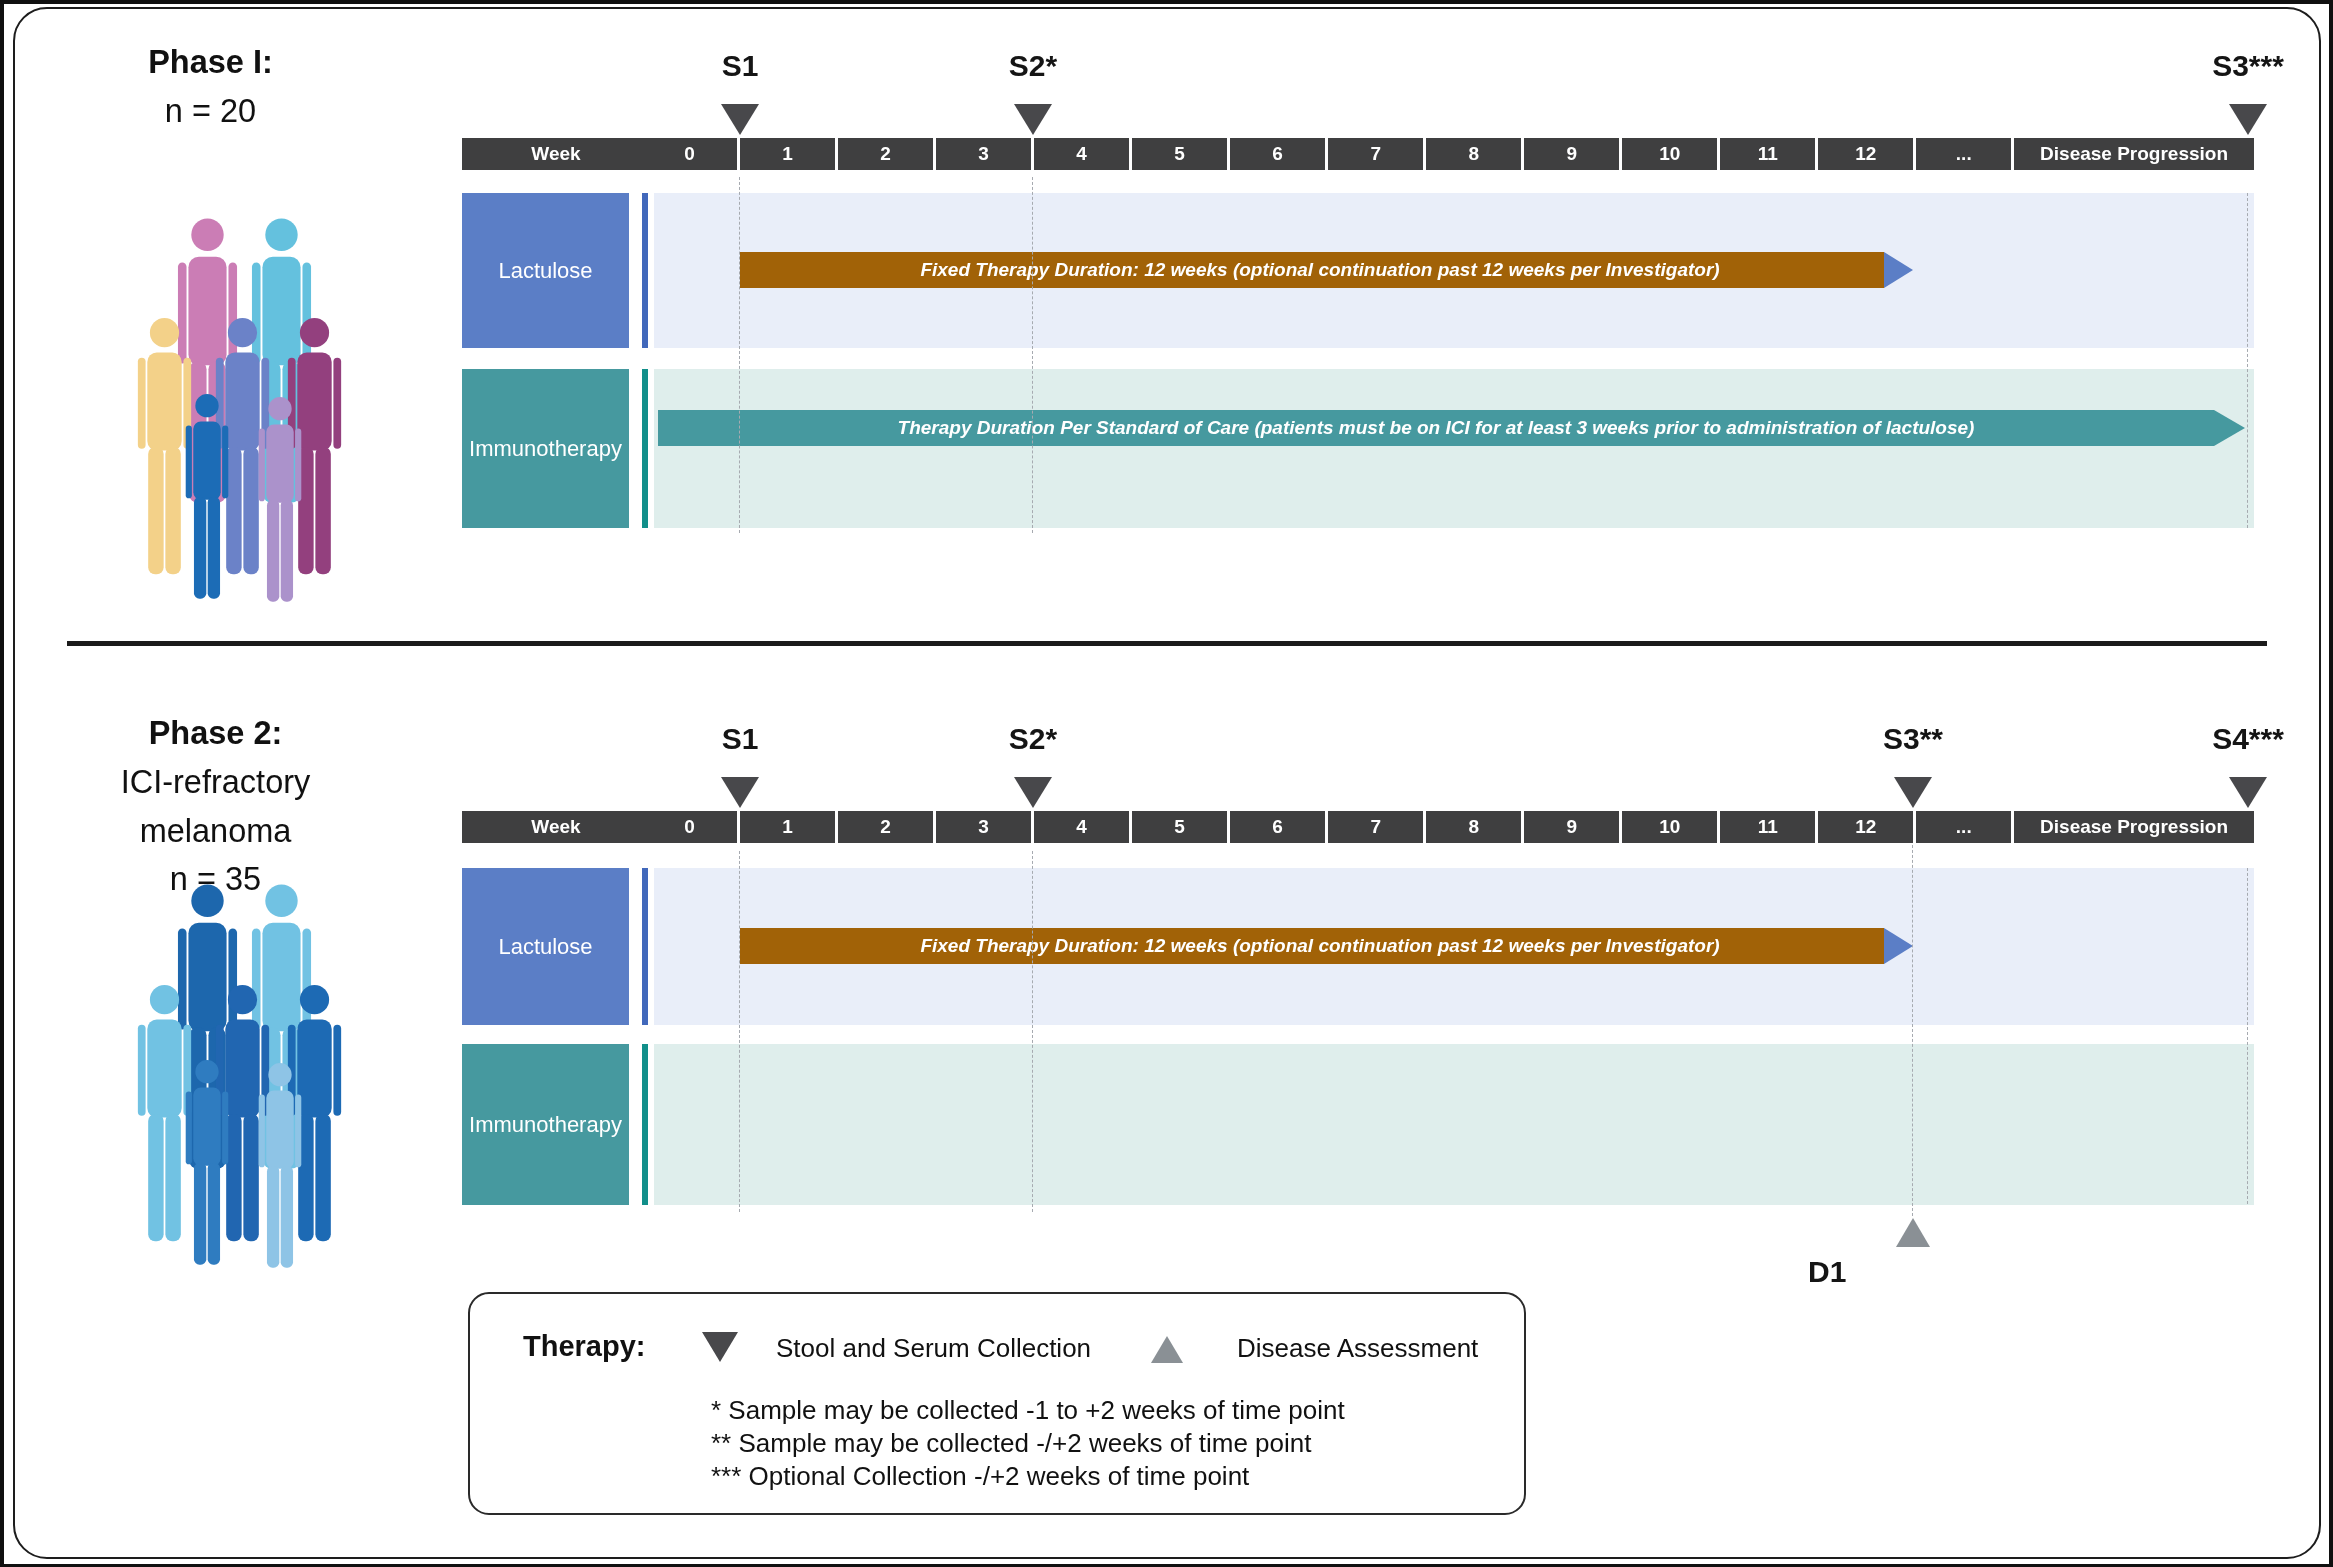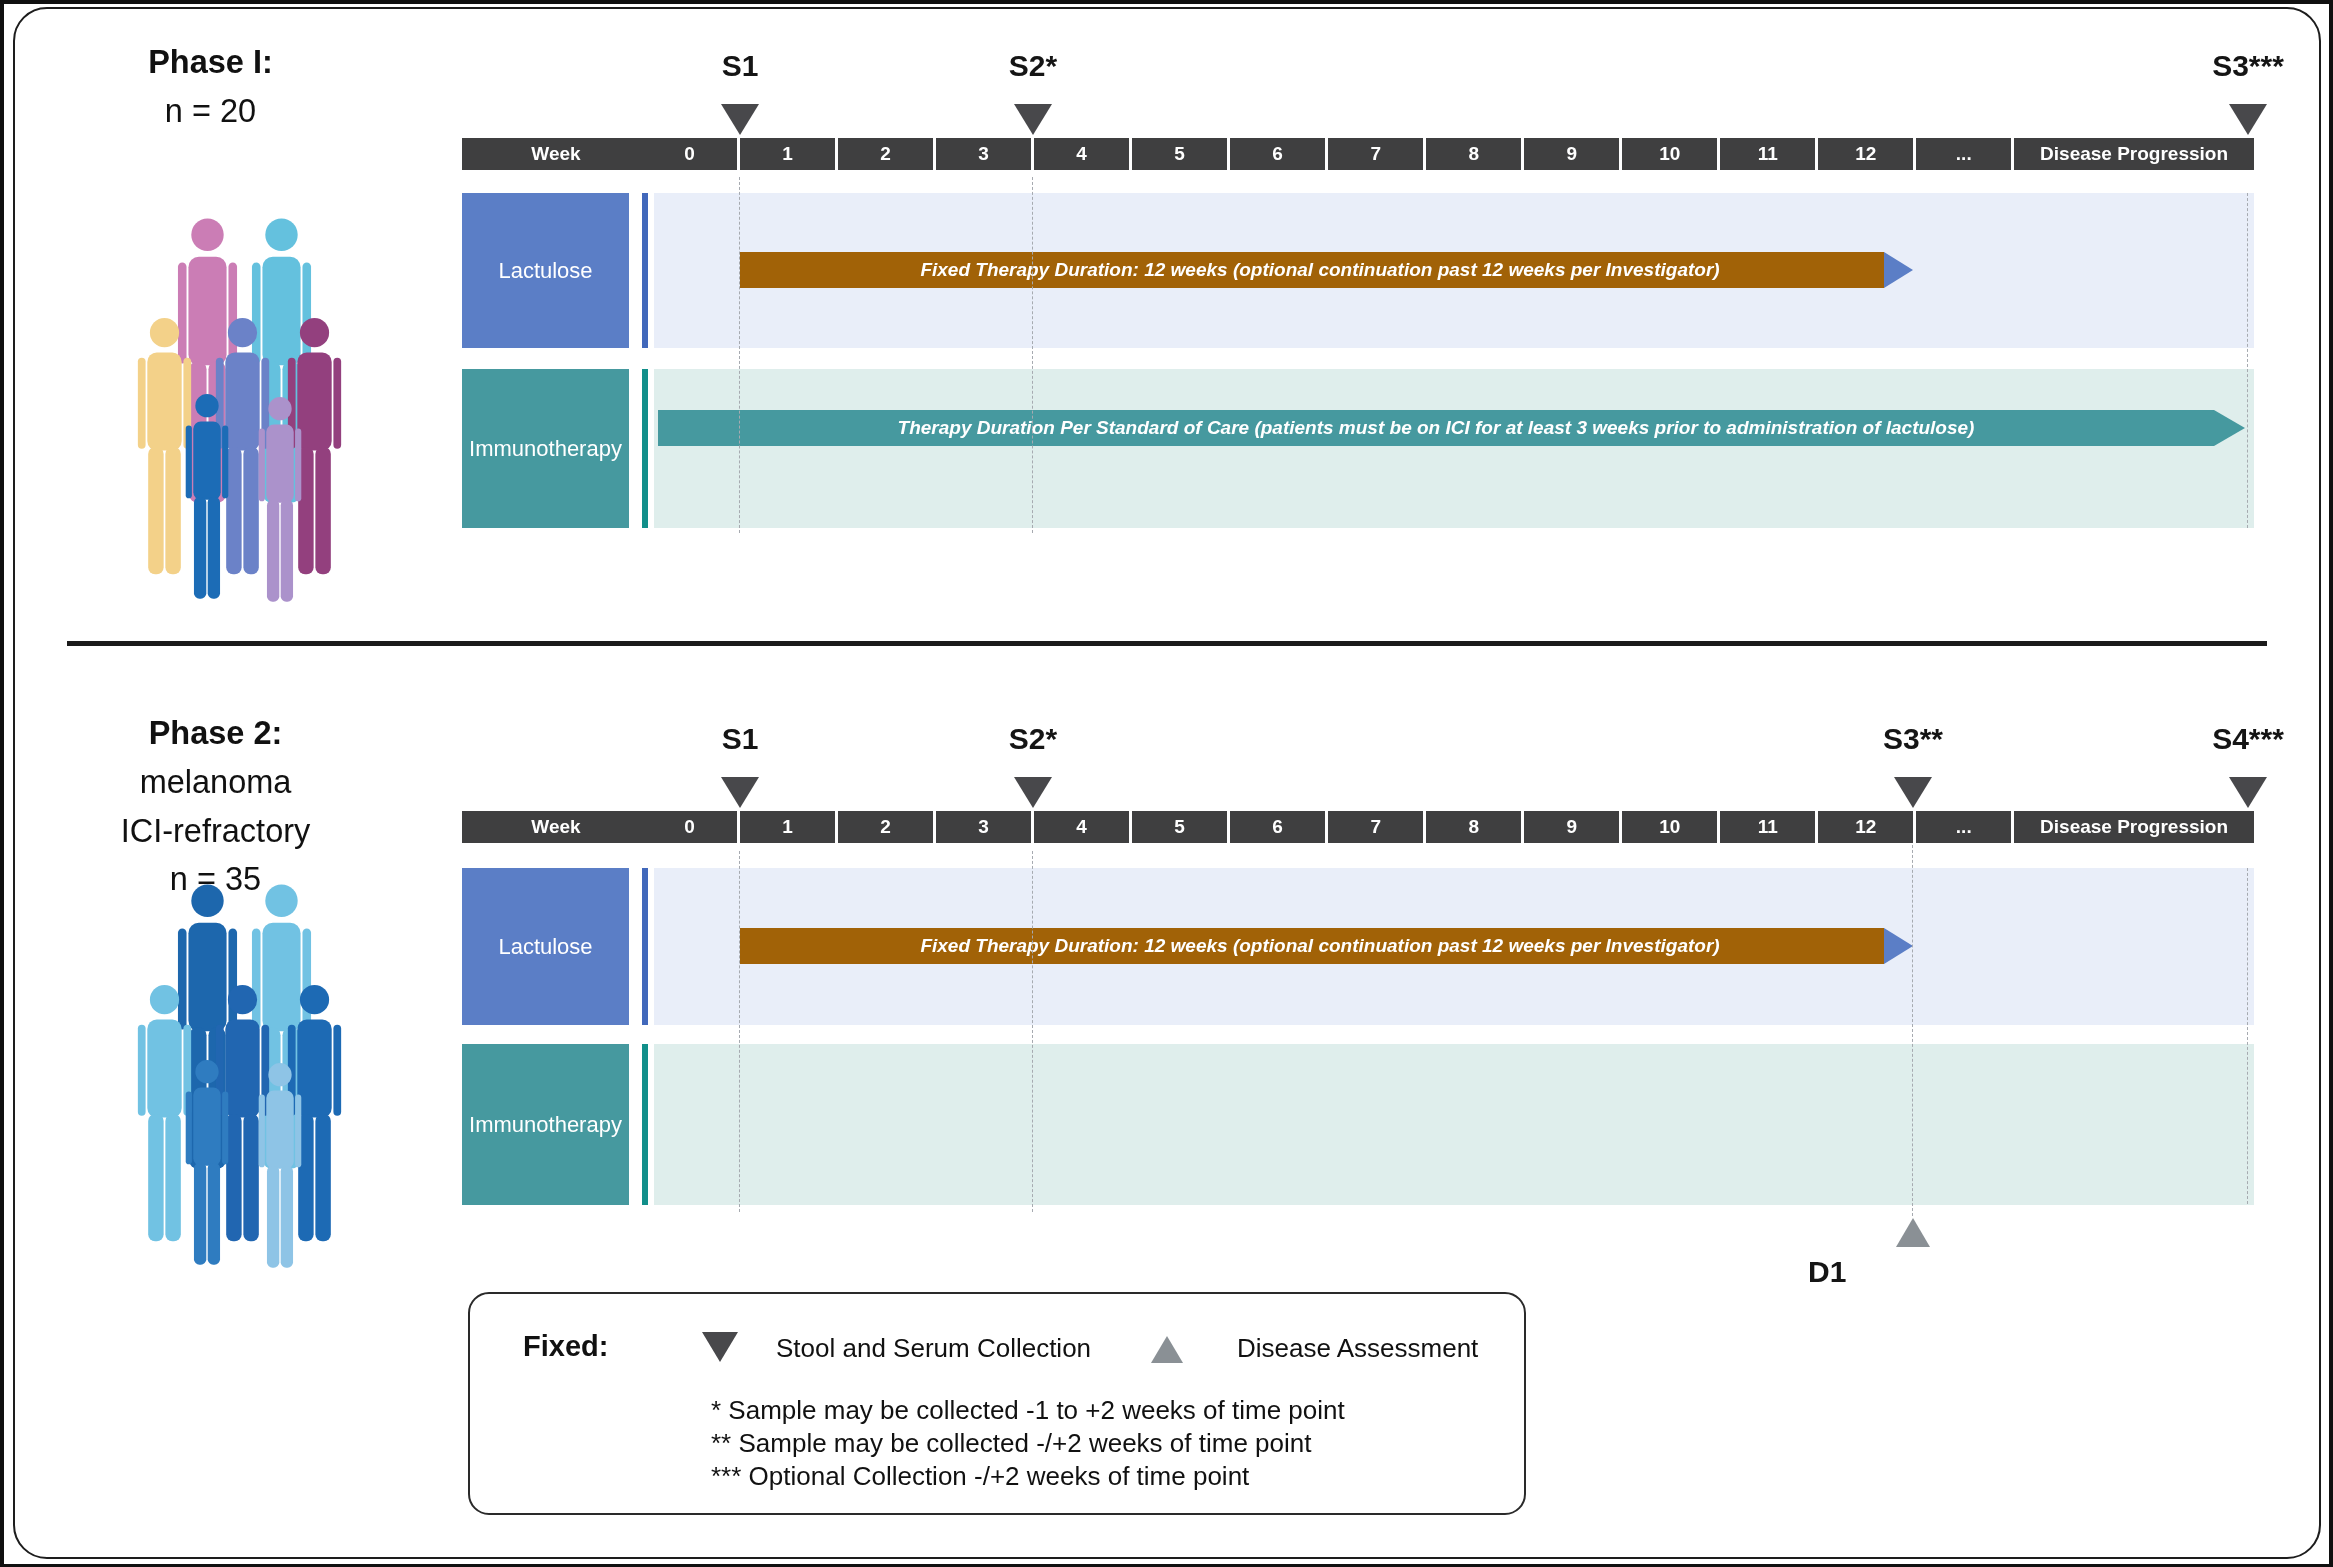--- a/index.html
+++ b/index.html
@@ -197,22 +197,22 @@
   </div>
 
   <div class="dash" style="left:739px; top:177px; height:356px;"></div>
   <div class="dash" style="left:1032px; top:177px; height:356px;"></div>
   <div class="dash" style="left:2247px; top:193px; height:335px;"></div>
 
   <div class="divider"></div>
 
   <div class="phase-title" style="left:53px; top:709px; width:325px;">
     <div class="bold">Phase 2:</div>
+    <div>ICI-refractory</div>
     <div>melanoma</div>
-    <div>ICI-refractory</div>
     <div>n = 35</div>
   </div>
 
   <div class="people" style="left:57px; top:0;">
     <svg class="person" viewBox="0 0 64 300" style="left:120px; top:884px; width:61px; height:287px;">
       <g fill="#1d67ad">
           <use href="#person-shape"></use>
         </g>
       </svg>
     <svg class="person" viewBox="0 0 64 300" style="left:194px; top:884px; width:61px; height:287px;">
@@ -301,21 +301,21 @@
   <div class="dash" style="left:1032px; top:851px; height:361px;"></div>
   <div class="dash" style="left:1912px; top:845px; height:371px;"></div>
   <div class="dash" style="left:2247px; top:868px; height:336px;"></div>
 
   <div class="marker" style="left:1913px; top:1218px;">
     <div class="tri-up"></div>
     <div class="d1-label">D1</div>
   </div>
 
   <div class="legend-box">
-    <div class="legend-title">Fixed:</div>
+    <div class="legend-title">Therapy:</div>
     <div class="legend-tri-down" style="left:232px; top:38px;"></div>
     <div class="legend-item-label" style="left:306px; top:39px;">Stool and Serum Collection</div>
     <div class="legend-tri-up" style="left:681px; top:42px;"></div>
     <div class="legend-item-label" style="left:767px; top:39px;">Disease Assessment</div>
     <div class="footnotes">
       <div>* Sample may be collected -1 to +2 weeks of time point</div>
       <div>** Sample may be collected -/+2 weeks of time point</div>
       <div>*** Optional Collection -/+2 weeks of time point</div>
     </div>
   </div>

